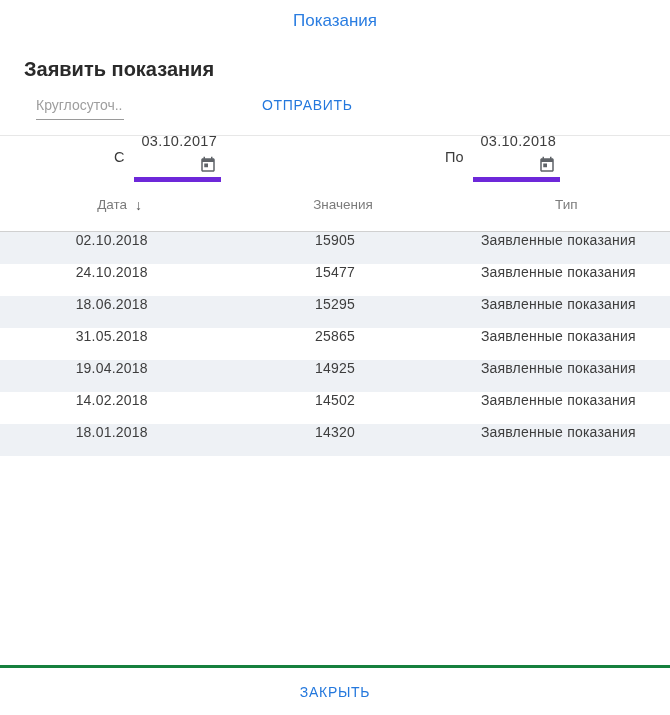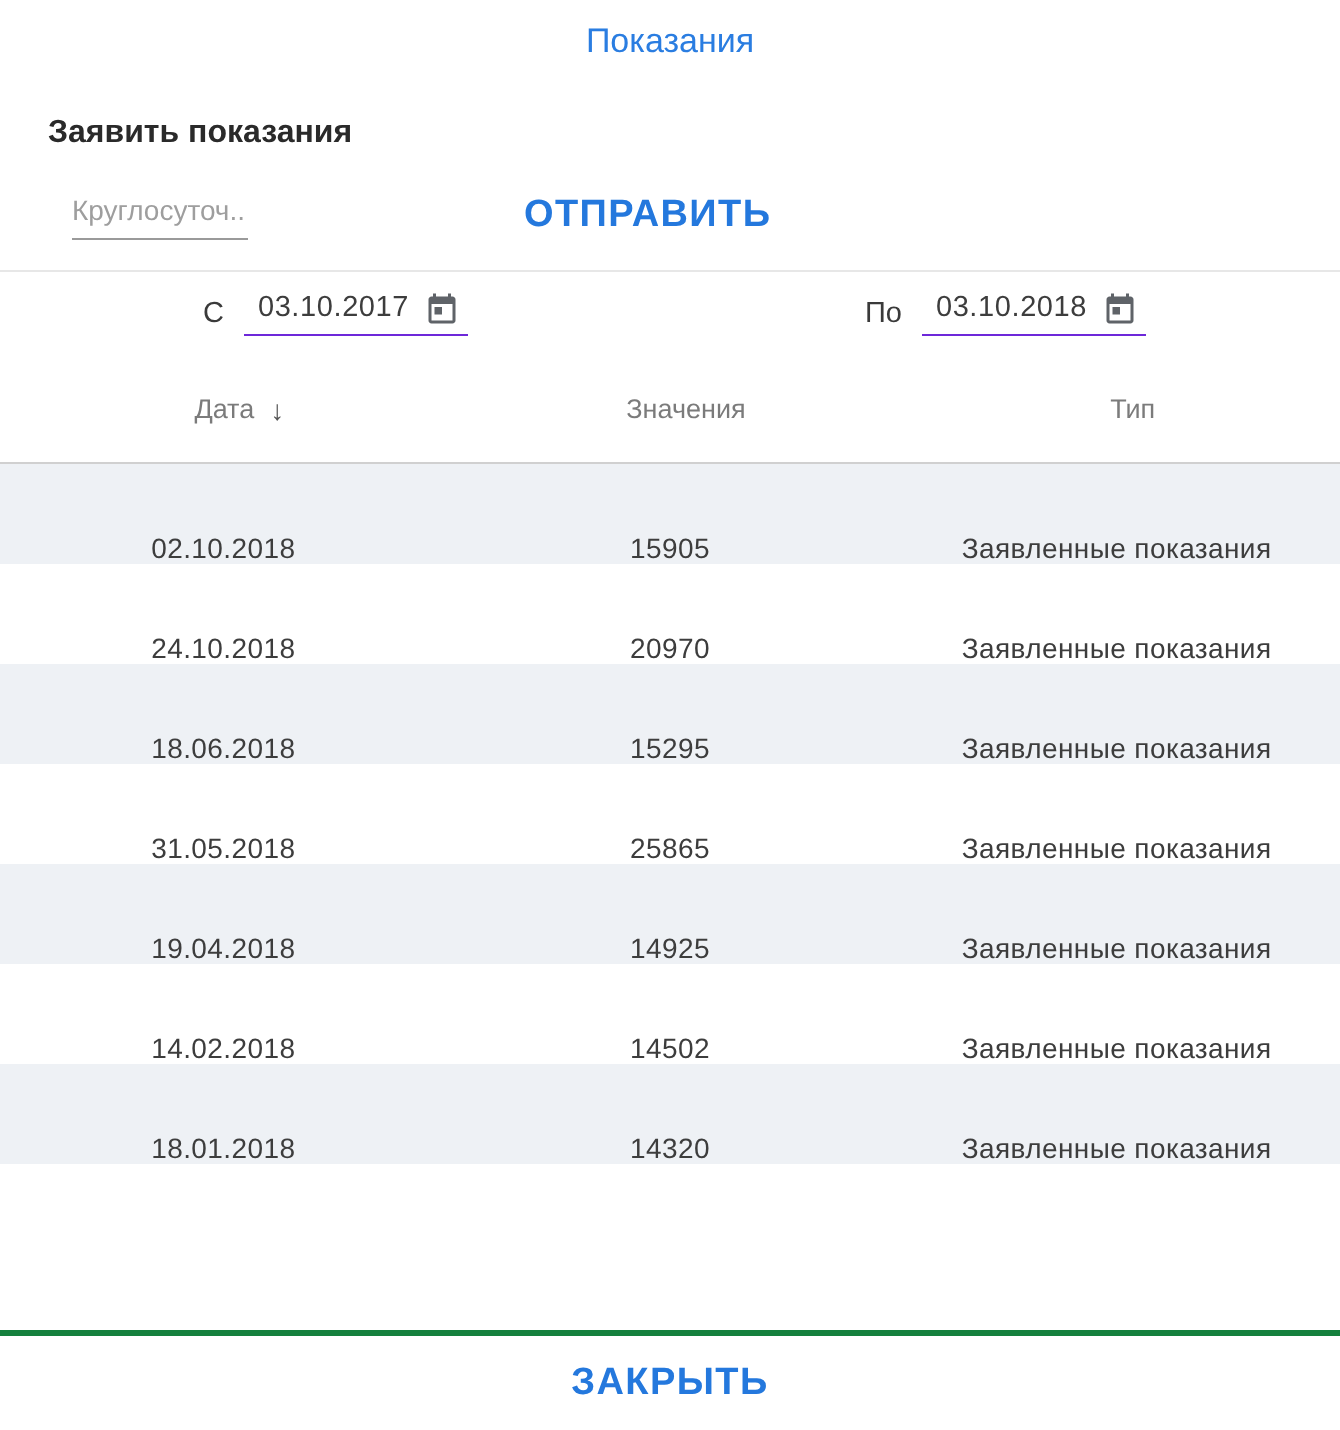--- a/index.html
+++ b/index.html
@@ -18,56 +18,56 @@
     -webkit-font-smoothing:antialiased;
   }
   .dialog{width:670px;height:715px;background:#fff;display:flex;flex-direction:column;}
 
   .page-title{
     margin-top:6px;height:30px;line-height:30px;
     text-align:center;font-size:17px;font-weight:400;color:var(--title-blue);
   }
 
   .section-title{
-    margin:22px 0 0 24px;font-size:16px;font-weight:700;color:#2a2a2a;height:19px;
+    margin:22px 0 0 24px;font-size:20px;font-weight:700;color:#2a2a2a;height:19px;
   }
 
   .form-row{position:relative;height:50px;margin-top:8px;}
   .reading-input{
     position:absolute;left:36px;top:10px;width:88px;
     border:none;border-bottom:1px solid #9a9a9a;outline:none;
     background:transparent;font-family:inherit;
     font-size:14px;color:#424242;padding:2px 0 6px 0;
   }
   .reading-input::placeholder{color:#9e9e9e;opacity:1;}
   .text-btn{
     background:none;border:none;cursor:pointer;font-family:inherit;
-    color:var(--accent);font-size:19px;font-weight:700;letter-spacing:.7px;
+    color:var(--accent);font-size:14px;font-weight:400;letter-spacing:.7px;
   }
   .submit-btn{position:absolute;left:262px;top:12px;}
 
   .divider{height:1px;background:#e7e7e7;width:100%;}
 
   .filter-row{display:flex;height:42px;align-items:center;}
   .filter-half{flex:1;display:flex;justify-content:center;align-items:center;gap:10px;}
   .filter-label{font-size:14.5px;color:#3a3a3a;}
   .date-field{
-    display:inline-flex;align-items:flex-start;gap:7px;cursor:pointer;
-    border-bottom:1px solid #6d28d9;padding:0 4px 3px 7px;
+    display:inline-flex;align-items:flex-end;gap:7px;cursor:pointer;
+    border-bottom:5px solid #6d28d9;padding:0 4px 3px 7px;flex-direction:column;
   }
   .date-value{font-size:14.5px;color:#3d3d3d;letter-spacing:.3px;}
   .cal-icon{display:inline-flex;}
 
   .thead{display:flex;height:54px;align-items:center;border-bottom:1px solid #d0d0d0;}
   .th{flex:1;text-align:center;color:var(--text-gray);font-size:13.5px;padding-left:16px;}
   .th-date-inner{display:inline-flex;align-items:center;gap:8px;cursor:pointer;}
   .sort-arrow{color:#565656;font-size:14px;}
 
   .tbody{display:flex;flex-direction:column;}
-  .tr{display:flex;height:50px;align-items:flex-end;}
+  .tr{display:flex;height:32px;align-items:flex-start;}
   .tr:nth-child(odd){background:var(--row-shade);}
   .td{flex:1;text-align:center;font-size:14px;color:var(--text-dark);letter-spacing:.2px;}
 
   .spacer{flex:1;}
 
   .footer{
     border-top:3px solid #15803d;height:50px;
     display:flex;align-items:center;justify-content:center;
   }
 </style>
@@ -124,21 +124,21 @@
   </div>
 
   <div class="tbody">
     <div class="tr">
       <div class="td">02.10.2018</div>
       <div class="td">15905</div>
       <div class="td">Заявленные показания</div>
     </div>
     <div class="tr">
       <div class="td">24.10.2018</div>
-      <div class="td">20970</div>
+      <div class="td">15477</div>
       <div class="td">Заявленные показания</div>
     </div>
     <div class="tr">
       <div class="td">18.06.2018</div>
       <div class="td">15295</div>
       <div class="td">Заявленные показания</div>
     </div>
     <div class="tr">
       <div class="td">31.05.2018</div>
       <div class="td">25865</div>

